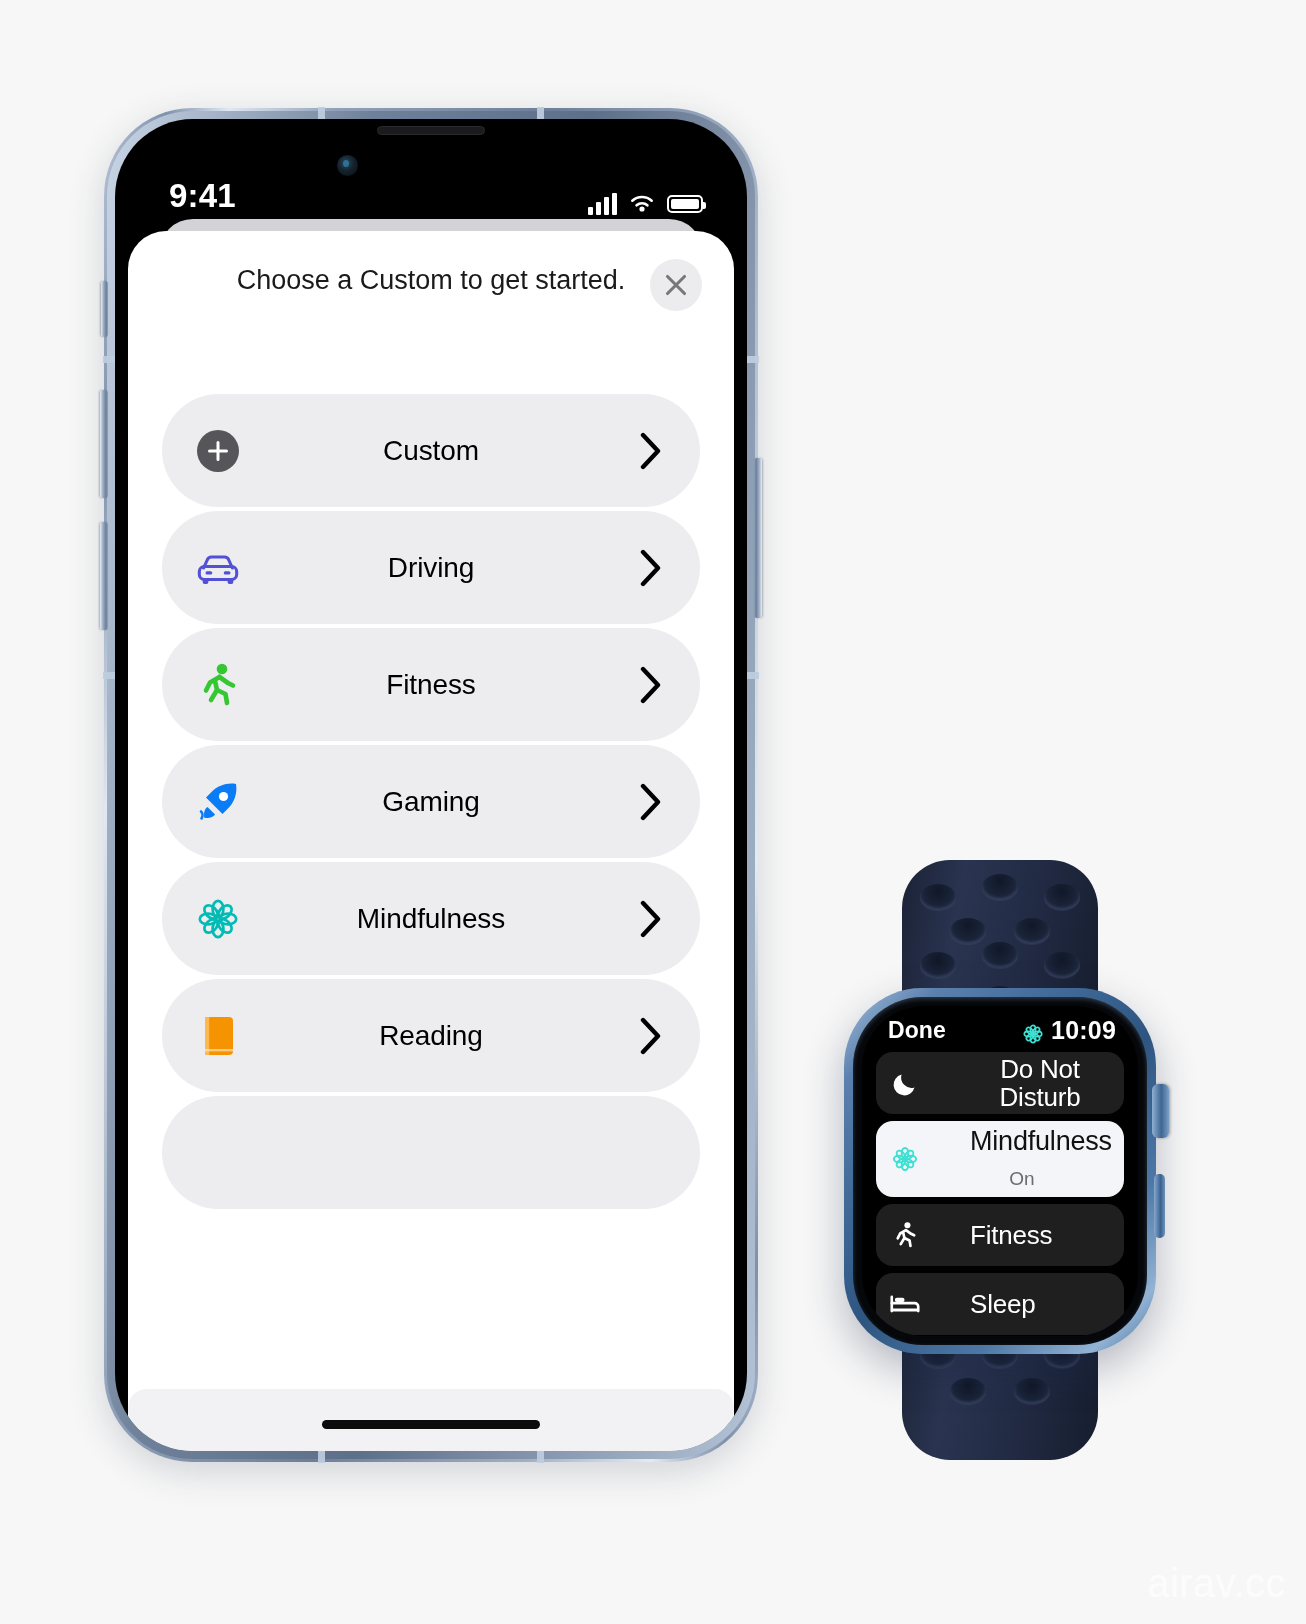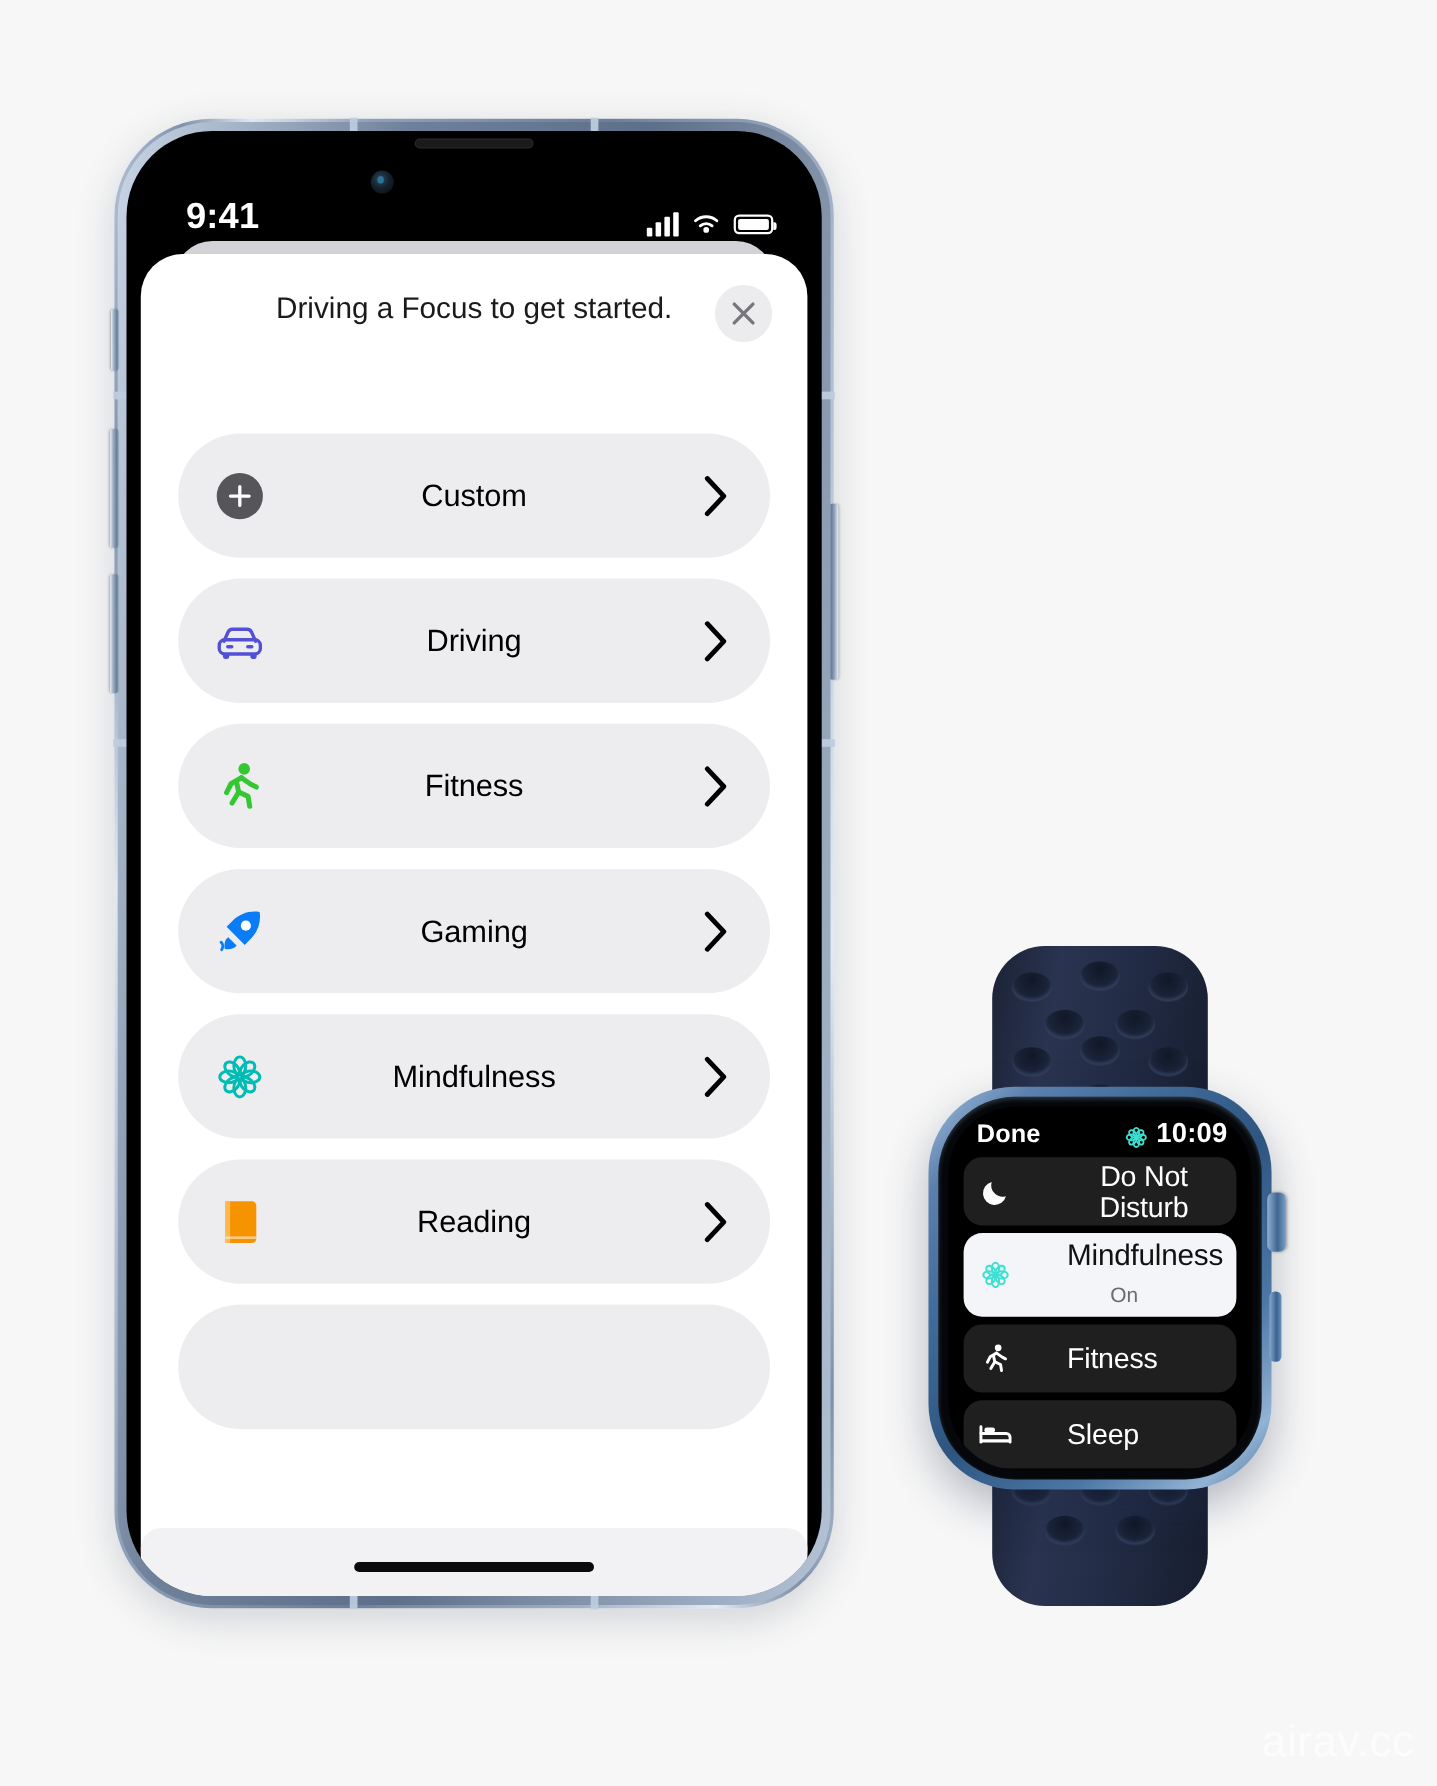--- a/index.html
+++ b/index.html
@@ -230,21 +230,21 @@
     line-height: 1.3;
     font-weight: 400;
     color: #1a1a1a;
   }
 
   .focus-list {
     margin-top: 96px;
     padding: 0 34px;
     display: flex;
     flex-direction: column;
-    gap: 19px;
+    gap: 4px;
   }
 
   .focus-row {
     position: relative;
     height: 113px;
     background: #ededf0;
     border-radius: 57px;
     display: flex;
     align-items: center;
     cursor: pointer;
@@ -490,21 +490,21 @@
       <div class="sheet-behind"></div>
 
       <div class="sheet">
 
         <button class="close-btn">
           <svg width="26" height="26" viewBox="0 0 26 26">
             <path d="M4.5 4.5 L21.5 21.5 M21.5 4.5 L4.5 21.5" stroke="#76767c" stroke-width="3.1" stroke-linecap="round"></path>
           </svg>
         </button>
 
-        <p class="subhead">Driving a Focus to get started.</p>
+        <p class="subhead">Choose a Custom to get started.</p>
 
         <div class="focus-list">
 
           <button class="focus-row">
             <span class="focus-icon">
               <svg width="44" height="44" viewBox="0 0 44 44">
                 <circle cx="22" cy="22" r="21" fill="#55555a"></circle>
                 <path d="M22 13.5v17 M13.5 22h17" stroke="#fff" stroke-width="3" stroke-linecap="round"></path>
               </svg>
             </span>

